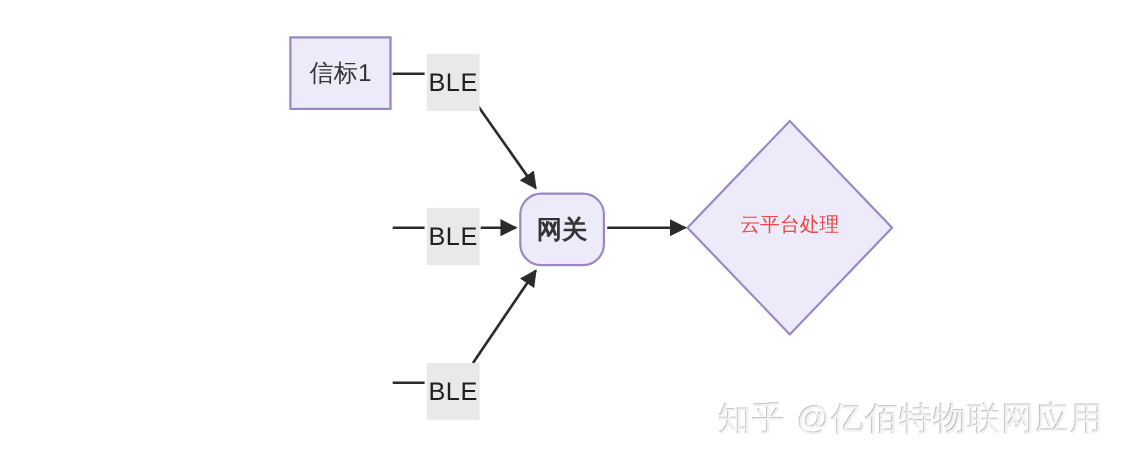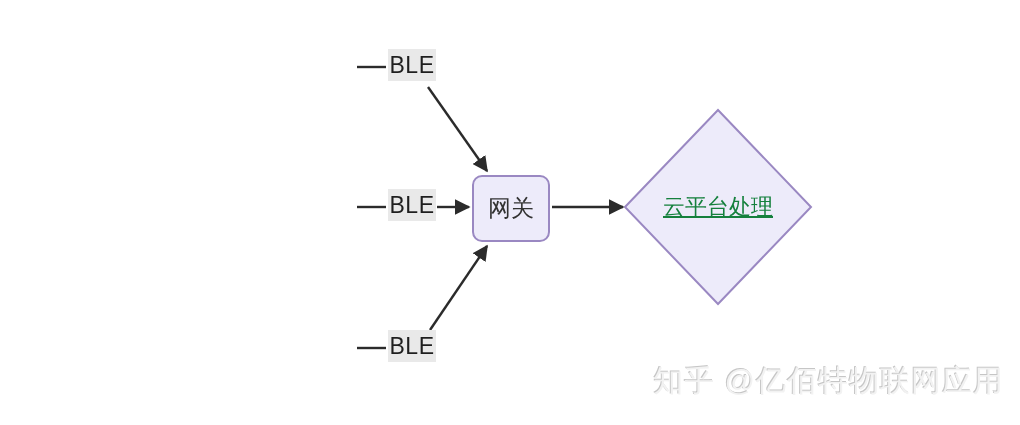--- a/index.html
+++ b/index.html
@@ -34,50 +34,50 @@
   .beacon {
     left: 263px;
     width: 93px;
     height: 67px;
   }
   .gateway {
     left: 472px;
     top: 175px;
     width: 78px;
     height: 67px;
-    border-radius: 10px;
+    border-radius: 20px;
     font-size: 23px;
+    font-weight: bold;
   }
   .edge-label {
     position: absolute;
     left: 388px;
     width: 48px;
-    height: 32px;
+    height: 52px;
     background: #e9e9e9;
     color: #1f1f1f;
     font-size: 23px;
     display: flex;
     align-items: center;
     justify-content: center;
     letter-spacing: 0.5px;
   }
   .diamond-shape {
     fill: #edebfa;
     stroke: #9a88c2;
     stroke-width: 2;
   }
   .diamond-label {
     position: absolute;
     left: 622px;
     top: 192px;
     width: 192px;
     text-align: center;
-    color: #15803d;
-    font-size: 22px;
-    text-decoration: underline;
+    color: #ef4444;
+    font-size: 18px;
   }
   .connector {
     stroke: #2b2b2b;
     stroke-width: 2.4;
     fill: none;
   }
   .watermark {
     position: absolute;
     right: 16px;
     top: 361px;
@@ -106,20 +106,23 @@
     <line class="connector" x1="357" y1="207" x2="386" y2="207"></line>
     <line class="connector" x1="357" y1="348" x2="386" y2="348"></line>
 
     <line class="connector" x1="428" y1="87" x2="487" y2="171" marker-end="url(#arrow)"></line>
     <line class="connector" x1="437" y1="207" x2="469" y2="207" marker-end="url(#arrow)"></line>
     <line class="connector" x1="430" y1="330" x2="487" y2="246" marker-end="url(#arrow)"></line>
 
     <line class="connector" x1="552" y1="207" x2="623" y2="207" marker-end="url(#arrow)"></line>
   </svg>
 
+  <div class="node beacon" style="top:33px">
+    <span>信标1</span>
+  </div>
 
   <div class="edge-label" style="top:49px">BLE</div>
   <div class="edge-label" style="top:189px">BLE</div>
   <div class="edge-label" style="top:330px">BLE</div>
 
   <div class="node gateway">
     <span>网关</span>
   </div>
 
   <div class="diamond-label">云平台处理</div>

